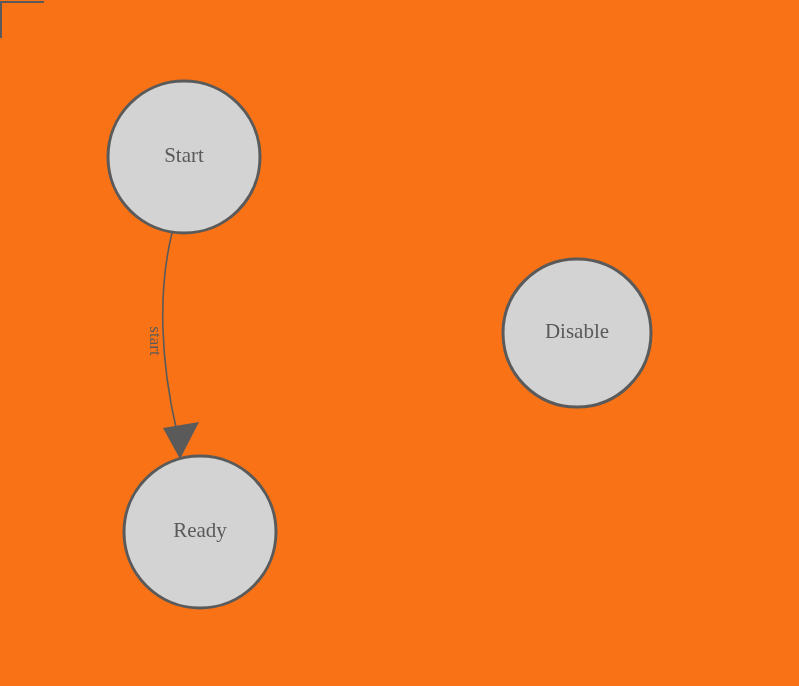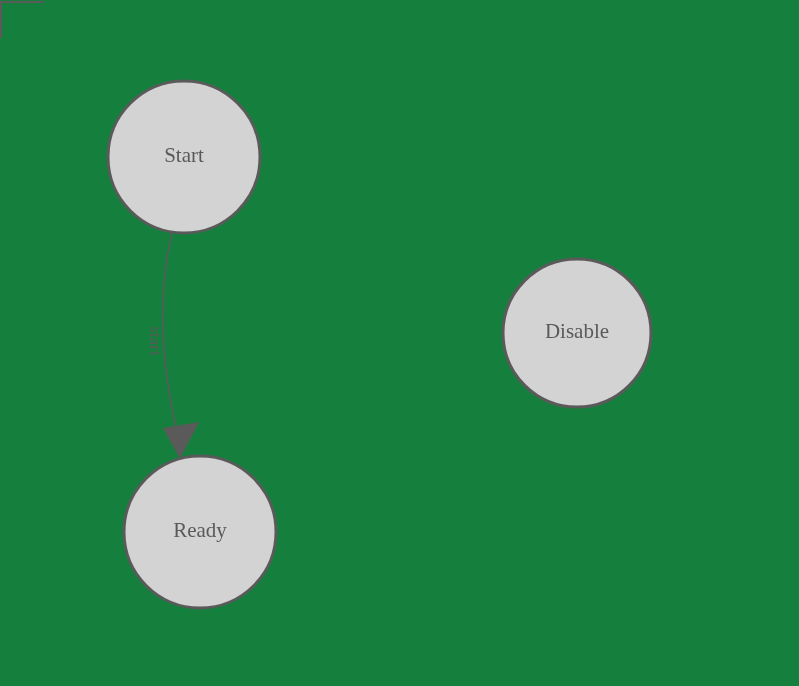--- a/index.html
+++ b/index.html
@@ -11,21 +11,21 @@
   body {
     width: 799px;
     height: 686px;
     overflow: hidden;
     font-family: "Liberation Serif", "DejaVu Serif", serif;
   }
   #canvas {
     position: relative;
     width: 799px;
     height: 686px;
-    background: #15803d;
+    background: #f97316;
   }
   #diagram-svg {
     position: absolute;
     top: 0;
     left: 0;
     width: 799px;
     height: 686px;
     display: block;
   }
   .node-circle {

